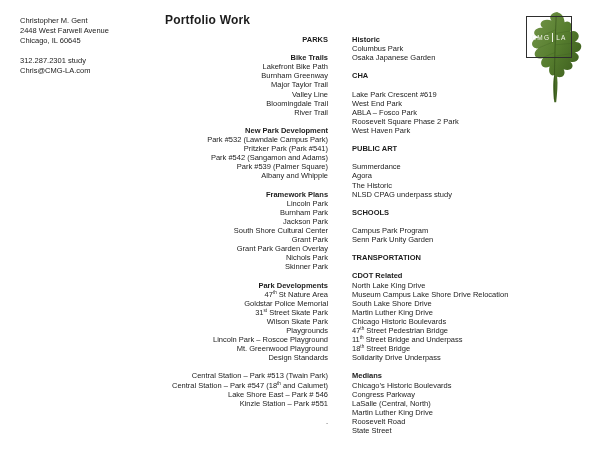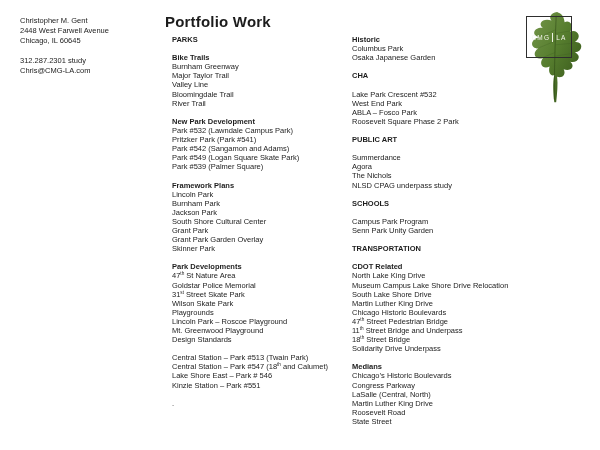--- a/index.html
+++ b/index.html
@@ -19,32 +19,32 @@
     font-size: 7.5px;
     line-height: 10px;
     white-space: nowrap;
   }
   .contact .gap { height: 10px; }
   .title {
     position: absolute;
     left: 165px;
     top: 13px;
     margin: 0;
-    font-size: 15px;
+    font-size: 12px;
     font-weight: bold;
     letter-spacing: 0.2px;
     white-space: nowrap;
   }
   .col {
     position: absolute;
     top: 35px;
     font-size: 7.5px;
     line-height: 9.1px;
   }
-  .col-left  { left: 172px; }
+  .col-left  { left: 172px; text-align: right; }
   .col-right { left: 352px; }
   .line { height: 9.1px; white-space: nowrap; }
   .line.header, .line.subheader { font-weight: bold; }
   .line sup { font-size: 0.62em; vertical-align: super; line-height: 0; }
   .logo {
     position: absolute;
     left: 513px;
     top: 8px;
     width: 87px;
     height: 102px;
@@ -91,40 +91,42 @@
     <div>312.287.2301 study</div>
     <div>Chris@CMG-LA.com</div>
   </div>
 
   <h1 class="title">Portfolio Work</h1>
 
   <div class="col col-left" id="col-left">
       <div class="line header">PARKS</div>
       <div class="line spacer">&nbsp;</div>
       <div class="line subheader">Bike Trails</div>
+      <div class="line item">Lakefront Bike Path</div>
       <div class="line item">Burnham Greenway</div>
       <div class="line item">Major Taylor Trail</div>
       <div class="line item">Valley Line</div>
       <div class="line item">Bloomingdale Trail</div>
       <div class="line item">River Trail</div>
       <div class="line spacer">&nbsp;</div>
       <div class="line subheader">New Park Development</div>
       <div class="line item">Park #532 (Lawndale Campus Park)</div>
       <div class="line item">Pritzker Park (Park #541)</div>
       <div class="line item">Park #542 (Sangamon and Adams)</div>
-      <div class="line item">Park #549 (Logan Square Skate Park)</div>
       <div class="line item">Park #539 (Palmer Square)</div>
+      <div class="line item">Albany and Whipple</div>
       <div class="line spacer">&nbsp;</div>
       <div class="line subheader">Framework Plans</div>
       <div class="line item">Lincoln Park</div>
       <div class="line item">Burnham Park</div>
       <div class="line item">Jackson Park</div>
       <div class="line item">South Shore Cultural Center</div>
       <div class="line item">Grant Park</div>
       <div class="line item">Grant Park Garden Overlay</div>
+      <div class="line item">Nichols Park</div>
       <div class="line item">Skinner Park</div>
       <div class="line spacer">&nbsp;</div>
       <div class="line subheader">Park Developments</div>
       <div class="line item">47<sup>th</sup> St Nature Area</div>
       <div class="line item">Goldstar Police Memorial</div>
       <div class="line item">31<sup>st</sup> Street Skate Park</div>
       <div class="line item">Wilson Skate Park</div>
       <div class="line item">Playgrounds</div>
       <div class="line item">Lincoln Park – Roscoe Playground</div>
       <div class="line item">Mt. Greenwood Playground</div>
@@ -137,30 +139,31 @@
       <div class="line spacer">&nbsp;</div>
       <div class="line item">.</div>
     </div>
   <div class="col col-right" id="col-right">
       <div class="line subheader">Historic</div>
       <div class="line item">Columbus Park</div>
       <div class="line item">Osaka Japanese Garden</div>
       <div class="line spacer">&nbsp;</div>
       <div class="line header">CHA</div>
       <div class="line spacer">&nbsp;</div>
-      <div class="line item">Lake Park Crescent #532</div>
+      <div class="line item">Lake Park Crescent #619</div>
       <div class="line item">West End Park</div>
       <div class="line item">ABLA – Fosco Park</div>
       <div class="line item">Roosevelt Square Phase 2 Park</div>
+      <div class="line item">West Haven Park</div>
       <div class="line spacer">&nbsp;</div>
       <div class="line header">PUBLIC ART</div>
       <div class="line spacer">&nbsp;</div>
       <div class="line item">Summerdance</div>
       <div class="line item">Agora</div>
-      <div class="line item">The Nichols</div>
+      <div class="line item">The Historic</div>
       <div class="line item">NLSD CPAG underpass study</div>
       <div class="line spacer">&nbsp;</div>
       <div class="line header">SCHOOLS</div>
       <div class="line spacer">&nbsp;</div>
       <div class="line item">Campus Park Program</div>
       <div class="line item">Senn Park Unity Garden</div>
       <div class="line spacer">&nbsp;</div>
       <div class="line header">TRANSPORTATION</div>
       <div class="line spacer">&nbsp;</div>
       <div class="line subheader">CDOT Related</div>

